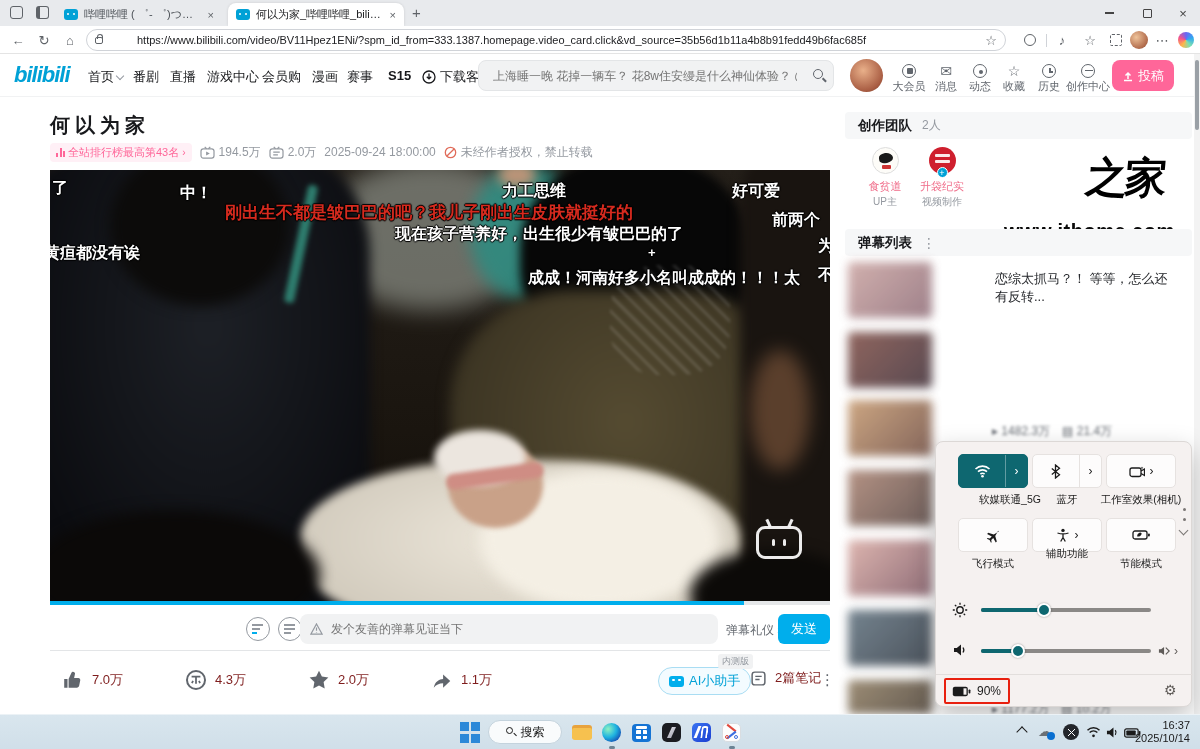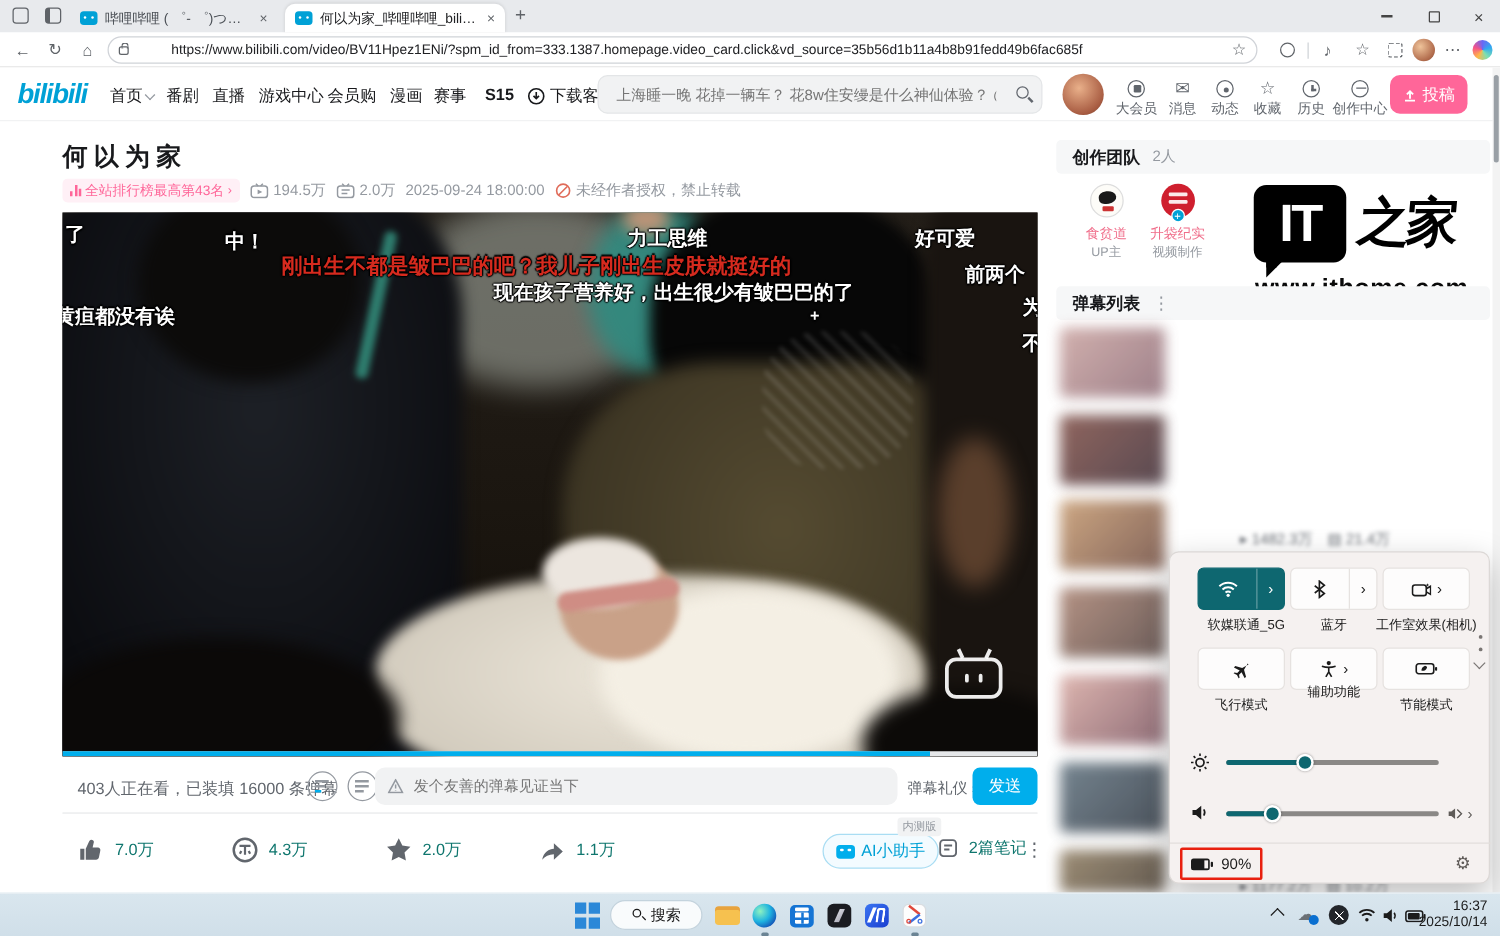--- a/index.html
+++ b/index.html
@@ -67,21 +67,21 @@
   
   .dmbar{position:absolute;left:50px;top:607px;width:780px;height:44px;background:#fff;border-bottom:1px solid #e3e5e7;}
   .dmcount{position:absolute;left:12px;top:15px;font-size:13px;color:#61666d;}
   .dmic{position:absolute;top:10px;width:24px;height:24px;border:1.5px solid #9499a0;border-radius:50%;}
   .dmic i{position:absolute;left:5px;width:11px;height:1.5px;background:#9499a0;}
   .dminput{position:absolute;left:250px;top:7px;width:418px;height:30px;background:#f1f2f3;border-radius:8px;display:flex;align-items:center;padding:0 10px;gap:6px;}
   .dminput input{border:none;background:transparent;outline:none;flex:1;font-size:12px;color:#61666d;}
   .etq{position:absolute;left:676px;top:15px;font-size:12px;color:#61666d;}
   .sendbtn{position:absolute;left:728px;top:7px;width:52px;height:30px;background:#00aeec;color:#fff;font-size:13px;border-radius:6px;display:flex;align-items:center;justify-content:center;}
   .actrow{position:absolute;left:50px;top:651px;width:780px;height:60px;background:#fff;}
-  .actitem{position:absolute;top:18px;display:flex;align-items:center;gap:8px;font-size:13px;color:#0f766e;}
+  .actitem{position:absolute;top:18px;display:flex;align-items:center;gap:8px;font-size:13px;color:#7f1d1d;}
   .aibtn{position:absolute;left:608px;top:16px;height:28px;padding:0 10px;border:1px solid #a9ddf3;background:#f3fbff;border-radius:15px;display:flex;align-items:center;gap:5px;color:#00a1d6;font-size:13px;}
   .aitag{position:absolute;left:668px;top:3px;background:#f1f2f3;color:#9499a0;font-size:9px;padding:1px 4px;border-radius:3px;}
   .robot{width:15px;height:11px;background:#00aeec;border-radius:3px;position:relative;}
   .robot:after{content:"";position:absolute;left:3px;top:3px;width:2.5px;height:2.5px;background:#fff;border-radius:50%;box-shadow:6px 0 0 #fff;}
 
   
   .secbar{position:absolute;left:845px;width:347px;height:27px;background:#f6f7f8;border-radius:4px;display:flex;align-items:center;padding:0 13px;gap:10px;}
   .secbar b{font-size:13.5px;color:#18191c;}
   .secbar span{font-size:12px;color:#9499a0;}
   .member{position:absolute;width:60px;text-align:center;}
@@ -317,36 +317,36 @@
     <div class="pl" style="left:640px;top:380px;width:170px;height:90px;background:#0c0a08;filter:blur(7px);"></div>
 
     <span class="dm" style="left:2px;top:8px;">了</span>
     <span class="dm" style="left:130px;top:13px;">中！</span>
     <span class="dm" style="left:452px;top:11px;">力工思维</span>
     <span class="dm" style="left:682px;top:11px;">好可爱</span>
     <span class="dm red" style="left:175px;top:31px;">刚出生不都是皱巴巴的吧？我儿子刚出生皮肤就挺好的</span>
     <span class="dm" style="left:345px;top:54px;">现在孩子营养好，出生很少有皱巴巴的了</span>
     <span class="dm" style="left:722px;top:40px;">前两个</span>
     <span class="dm" style="left:-6px;top:73px;">黄疸都没有诶</span>
+    <span class="dm" style="left:478px;top:98px;">成成！河南好多小名叫成成的！！！太</span>
     <span class="dm" style="left:768px;top:66px;">为</span>
     <span class="dm" style="left:768px;top:95px;">不</span>
     <span class="dm" style="left:598px;top:75px;font-size:13px;">+</span>
 
 
     <div class="tvmark">
       <span class="tveye" style="left:13px;"></span>
         <span class="tveye" style="right:13px;"></span>
     </div>
     <div class="prog">
         <i></i>
       </div>
   </div>
 
   <div class="dmbar">
-    <div class="dmcount">403人正在看，已装填 16000 条弹幕</div>
     <div class="dmic" style="left:196px;">
         <i style="top:6px;"></i>
         <i style="top:10px;width:8px;"></i>
         <i style="top:14px;width:5px;background:#00aeec;"></i>
       </div>
     <div class="dmic" style="left:228px;">
         <i style="top:6px;"></i>
         <i style="top:10px;"></i>
         <i style="top:14px;width:7px;"></i>
       </div>
@@ -418,30 +418,33 @@
   <div class="member" style="left:912px;top:147px;">
     <div class="mavatar" style="background:#cf1f2e;">
       <i style="position:absolute;left:6px;top:7px;width:15px;height:3px;background:rgba(255,255,255,.9);border-radius:1px;display:block;"></i>
       <i style="position:absolute;left:6px;top:13px;width:15px;height:3px;background:rgba(255,255,255,.9);border-radius:1px;display:block;"></i>
       <span class="plusbadge">+</span>
     </div>
     <div class="mname">升袋纪实</div>
     <div class="mrole">视频制作</div>
   </div>
 
-  <div class="itblock">IT</div>
   <div class="zhijia">之家</div>
   <div class="itsite">www.ithome.com</div>
 
   <div class="secbar" style="top:229px;">
     <b>弹幕列表</b>
     <span style="font-size:14px;color:#9499a0;">⋮</span>
   </div>
 
   <div class="blurthumb" style="left:848px;top:262px;background:linear-gradient(135deg,#caa3a0,#8d6a75);"></div>
+  <div class="abs" style="left:995px;top:270px;font-size:13px;color:#26282c;line-height:18px;">
+    <div>恋综太抓马？！ 等等，怎么还</div>
+    <div>有反转...</div>
+  </div>
   <div class="blurthumb" style="left:848px;top:332px;background:linear-gradient(135deg,#7d4b43,#3c2a33);"></div>
   <div class="blurthumb" style="left:848px;top:400px;background:linear-gradient(135deg,#c5986d,#6e4a3e);"></div>
   <div class="abs blurtext" style="left:992px;top:423px;">
     <span>▸ </span><span>1482.3万</span><span>　▤ </span><span>21.4万</span>
   </div>
   <div class="blurthumb" style="left:848px;top:470px;background:linear-gradient(135deg,#a8806f,#54423e);"></div>
   <div class="blurthumb" style="left:848px;top:540px;background:linear-gradient(135deg,#d8a9a2,#7c5460);"></div>
   <div class="blurthumb" style="left:848px;top:610px;background:linear-gradient(135deg,#5d6f7c,#2c3540);"></div>
   <div class="blurthumb" style="left:848px;top:680px;height:34px;background:linear-gradient(135deg,#8c7a5e,#4a3f33);"></div>
   <div class="abs blurtext" style="left:992px;top:701px;z-index:2;">
@@ -473,21 +476,21 @@
     <div class="tile" style="left:170px;top:12px;">
       <div class="seg1" style="gap:5px;">
         <svg width="16" height="13" viewBox="0 0 16 13">
             <rect x="1" y="3" width="11" height="8.5" rx="2" fill="none" stroke="#1b1b1b" stroke-width="1.3"></rect>
             <path d="M12 6l3.5-2v6.5L12 8.5" fill="none" stroke="#1b1b1b" stroke-width="1.3"></path>
             <path d="M13 1.5l.4 1 1 .4-1 .4-.4 1-.4-1-1-.4 1-.4z" fill="#1b1b1b"></path>
           </svg>
         <span style="font-size:12px;color:#1b1b1b;">›</span>
       </div>
     </div>
-    <div class="tlabel" style="left:18px;top:51px;">软媒联通_5G</div>
+    <div class="tlabel" style="left:31px;top:51px;">软媒联通_5G</div>
     <div class="tlabel" style="left:88px;top:51px;">蓝牙</div>
     <div class="tlabel" style="left:162px;top:51px;">工作室效果(相机)</div>
 
     <div class="tile" style="left:22px;top:76px;">
       <div class="seg1">
         <svg width="15" height="15" viewBox="0 0 16 16">
             <path d="M15 9l-6-1.6L6 2H4.4L6 7.4H3L1.6 5.4H.6l1 3.1-1 3.1h1L3 9.6h3L4.4 15H6l3-5.4L15 8z" fill="#1b1b1b" transform="rotate(-45 8 8)"></path>
           </svg>
       </div>
     </div>

